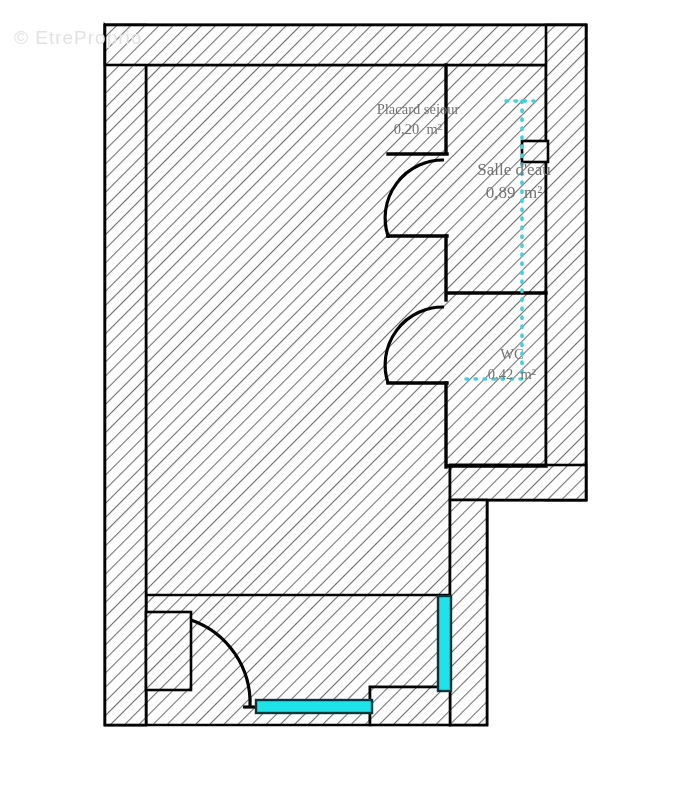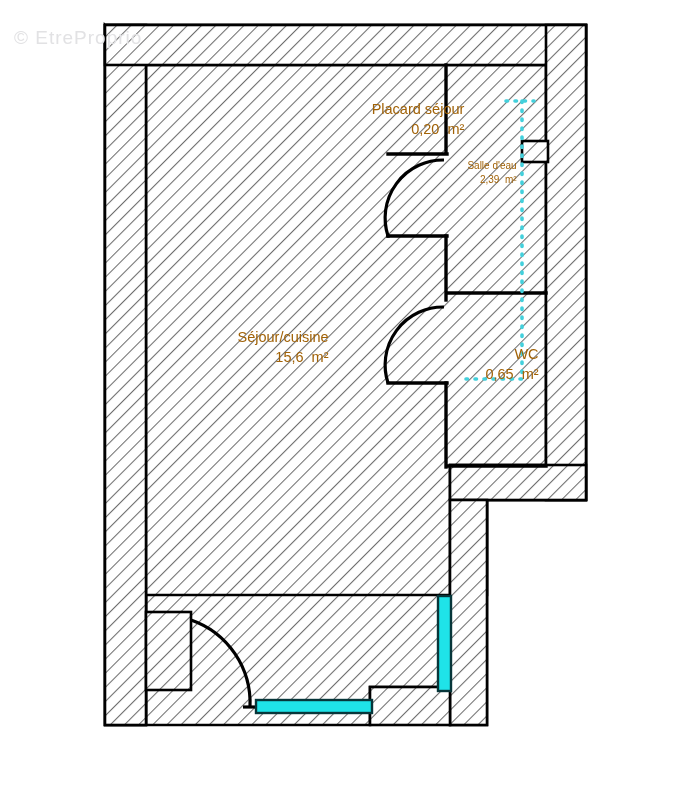--- a/index.html
+++ b/index.html
@@ -6,23 +6,23 @@
   body{
     width:686px;height:800px;
     font-family:"Liberation Sans", sans-serif;
     overflow:hidden;
     position:relative;
   }
   #plan-root{position:relative;width:686px;height:712px;background:#fff;}
   svg#floorplan{position:absolute;left:0;top:0;width:686px;height:800px;display:block;}
   .room-label{
     position:absolute;
-    font-family:Liberation Sans, sans-serif;
-    color:#a16207;
-    text-align:right;
+    font-family:Liberation Serif, serif;
+    color:#737373;
+    text-align:center;
     white-space:nowrap;
     line-height:1.35;
   }
   .room-label .rl-name{display:block;}
   .room-label .rl-area{display:block;}
   .watermark{
     position:absolute;
     left:14px;top:27px;
     font-family:"Liberation Sans", sans-serif;
     font-size:19px;
@@ -116,34 +116,28 @@
 
   <div class="watermark">© EtreProprio</div>
 
   <div class="room-label" style="left:418px; top:100px; transform:translateX(-50%); font-size:14.5px;">
     <span class="rl-name">Placard séjour</span>
     <span class="rl-area">
       <span>0,20</span>&nbsp;&nbsp;<span>m²</span>
     </span>
   </div>
 
-  <div class="room-label" style="left:492px; top:159px; transform:translateX(-50%); font-size:10px;">
+  <div class="room-label" style="left:514px; top:159px; transform:translateX(-50%); font-size:17px;">
     <span class="rl-name">Salle d'eau</span>
     <span class="rl-area">
-      <span>2,39</span>&nbsp;&nbsp;<span>m²</span>
+      <span>0,89</span>&nbsp;&nbsp;<span>m²</span>
     </span>
   </div>
 
-  <div class="room-label" style="left:283px; top:328px; transform:translateX(-50%); font-size:14.5px;">
-    <span class="rl-name">Séjour/cuisine</span>
-    <span class="rl-area">
-      <span>15,6</span>&nbsp;&nbsp;<span>m²</span>
-    </span>
-  </div>
 
   <div class="room-label" style="left:512px; top:345px; transform:translateX(-50%); font-size:14.5px;">
     <span class="rl-name">WC</span>
     <span class="rl-area">
-      <span>0,65</span>&nbsp;&nbsp;<span>m²</span>
+      <span>0,42</span>&nbsp;&nbsp;<span>m²</span>
     </span>
   </div>
 
 </div>
 
 </body></html>

